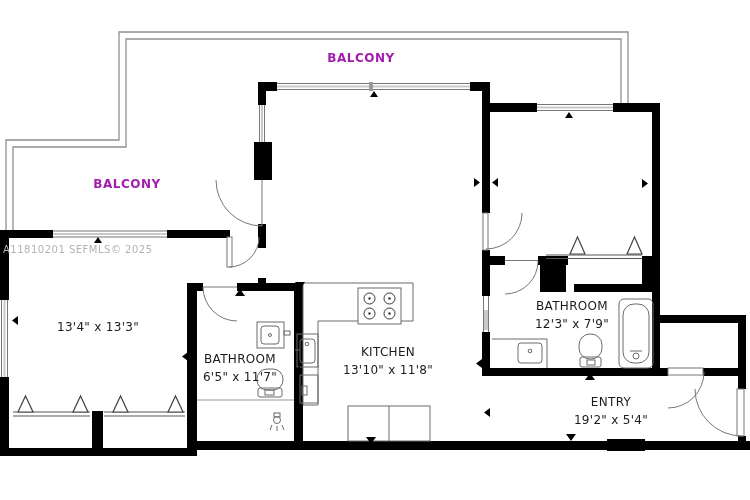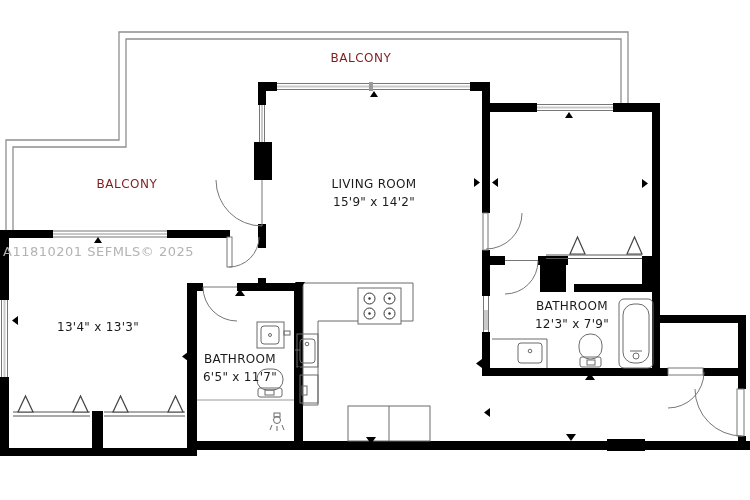--- a/index.html
+++ b/index.html
@@ -3,22 +3,22 @@
 <meta charset="utf-8">
 <style>
   html,body{margin:0;padding:0;background:#fff;}
   #stage{position:relative;width:750px;height:500px;background:#fff;overflow:hidden;
          font-family:"DejaVu Sans","Liberation Sans",sans-serif;}
   #plan-svg{position:absolute;left:0;top:0;}
   .room-label{position:absolute;transform:translate(-50%,-50%);text-align:center;
               font-size:12px;line-height:18px;color:#1b1b1b;letter-spacing:.3px;
               white-space:nowrap;}
   .area-label{position:absolute;transform:translate(-50%,-50%);font-size:12px;
-              color:#7f1d1d;letter-spacing:.5px;white-space:nowrap;}
-  .watermark{position:absolute;left:3px;top:244px;font-size:13px;color:#b3b3b3;
+              color:#a21caf;letter-spacing:.5px;white-space:nowrap;font-weight:bold;}
+  .watermark{position:absolute;left:3px;top:244px;font-size:10px;color:#b3b3b3;
              letter-spacing:.5px;white-space:nowrap;}
   .footer-note{position:absolute;left:2px;top:477px;font-size:10px;color:#cfcfcf;
                letter-spacing:.5px;margin-top:35px;}
 </style>
 </head>
 <body>
 
 <div id="stage">
 
 <svg id="plan-svg" width="750" height="500" viewBox="0 0 750 500">
@@ -273,37 +273,41 @@
     <polygon points="566,434 576,434 571,441"></polygon>
   </g>
 </svg>
 
 <div class="watermark">A11810201  SEFMLS© 2025</div>
 
 <div class="area-label" style="left:361px;top:58px">BALCONY</div>
 
 <div class="area-label" style="left:127px;top:184px">BALCONY</div>
 
-<div class="room-label" style="left:374px;top:193px">
-  <div>LIVING ROOM</div>
-  <div>15'9" x 14'2"</div>
-</div>
 
 
 <div class="room-label" style="left:98px;top:327px">
   <div>13'4" x 13'3"</div>
 </div>
 
 <div class="room-label" style="left:240px;top:368px">
   <div>BATHROOM</div>
   <div>6'5" x 11'7"</div>
 </div>
 
+<div class="room-label" style="left:388px;top:361px">
+  <div>KITCHEN</div>
+  <div>13'10" x 11'8"</div>
+</div>
 
 <div class="room-label" style="left:572px;top:315px">
   <div>BATHROOM</div>
   <div>12'3" x 7'9"</div>
 </div>
 
+<div class="room-label" style="left:611px;top:411px">
+  <div>ENTRY</div>
+  <div>19'2" x 5'4"</div>
+</div>
 
 <div class="footer-note">OR 1</div>
 
 </div>
 
 </body></html>

